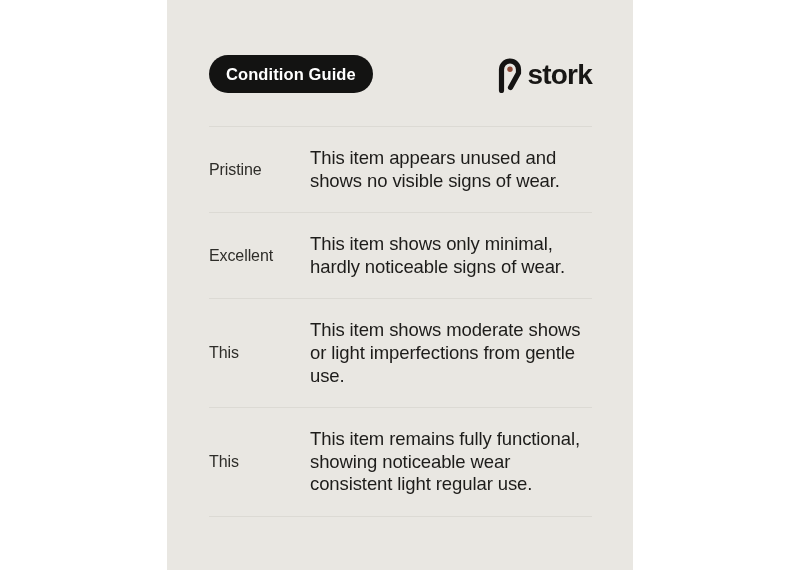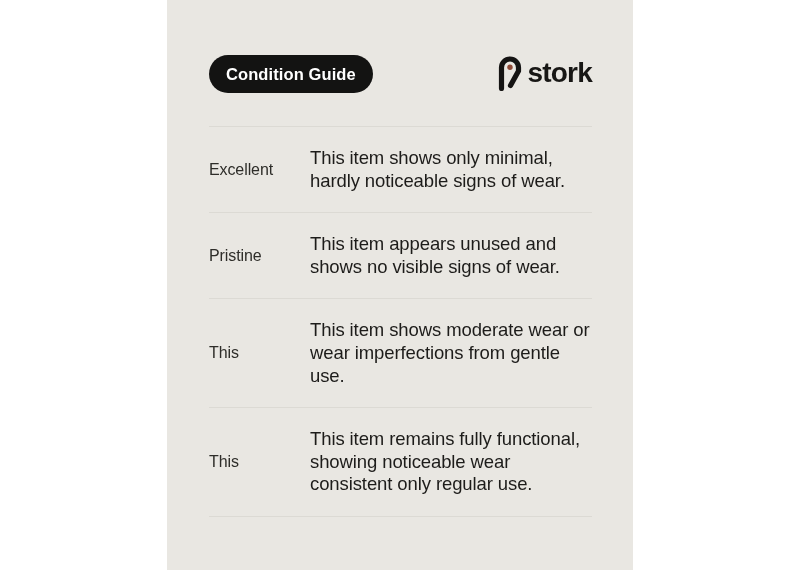--- a/index.html
+++ b/index.html
@@ -16,21 +16,21 @@
   }
   .panel {
     position: absolute;
     left: 167px; top: 0;
     width: 466px; height: 570px;
     background: #e9e7e2;
   }
   .header {
     display: flex;
     justify-content: space-between;
-    align-items: flex-start;
+    align-items: flex-end;
     padding: 55px 41px 0 42px;
   }
   .badge {
     display: inline-flex;
     align-items: center;
     justify-content: center;
     height: 38px;
     padding: 0 17px;
     background: #131312;
     border-radius: 999px;
@@ -94,31 +94,31 @@
             <path d="M5.5 33.5 V12.5 C5.5 7.8 9.3 4 14 4 C18.7 4 22.5 7.8 22.5 12.5 V16 L14.5 30.5" stroke="#151413" stroke-width="5.2" stroke-linecap="round" stroke-linejoin="round" fill="none"></path>
             <circle cx="14" cy="12.3" r="2.7" fill="#8e4a37"></circle>
           </svg>
         </span>
         <span class="wordmark">stork</span>
       </div>
     </div>
 
     <div class="rows">
       <div class="row">
+        <div class="cond-label">Pristine</div>
+        <div class="cond-desc">This item appears unused and shows no visible signs of wear.</div>
+      </div>
+      <div class="row">
         <div class="cond-label">Excellent</div>
         <div class="cond-desc">This item shows only minimal, hardly noticeable signs of wear.</div>
       </div>
       <div class="row">
-        <div class="cond-label">Pristine</div>
-        <div class="cond-desc">This item appears unused and shows no visible signs of wear.</div>
+        <div class="cond-label">This</div>
+        <div class="cond-desc">This item shows moderate shows or light imperfections from gentle use.</div>
       </div>
       <div class="row">
         <div class="cond-label">This</div>
-        <div class="cond-desc">This item shows moderate wear or wear imperfections from gentle use.</div>
-      </div>
-      <div class="row">
-        <div class="cond-label">This</div>
-        <div class="cond-desc">This item remains fully functional, showing noticeable wear consistent only regular use.</div>
+        <div class="cond-desc">This item remains fully functional, showing noticeable wear consistent light regular use.</div>
       </div>
     </div>
 
   </div>
 </div>
 
 </body></html>

